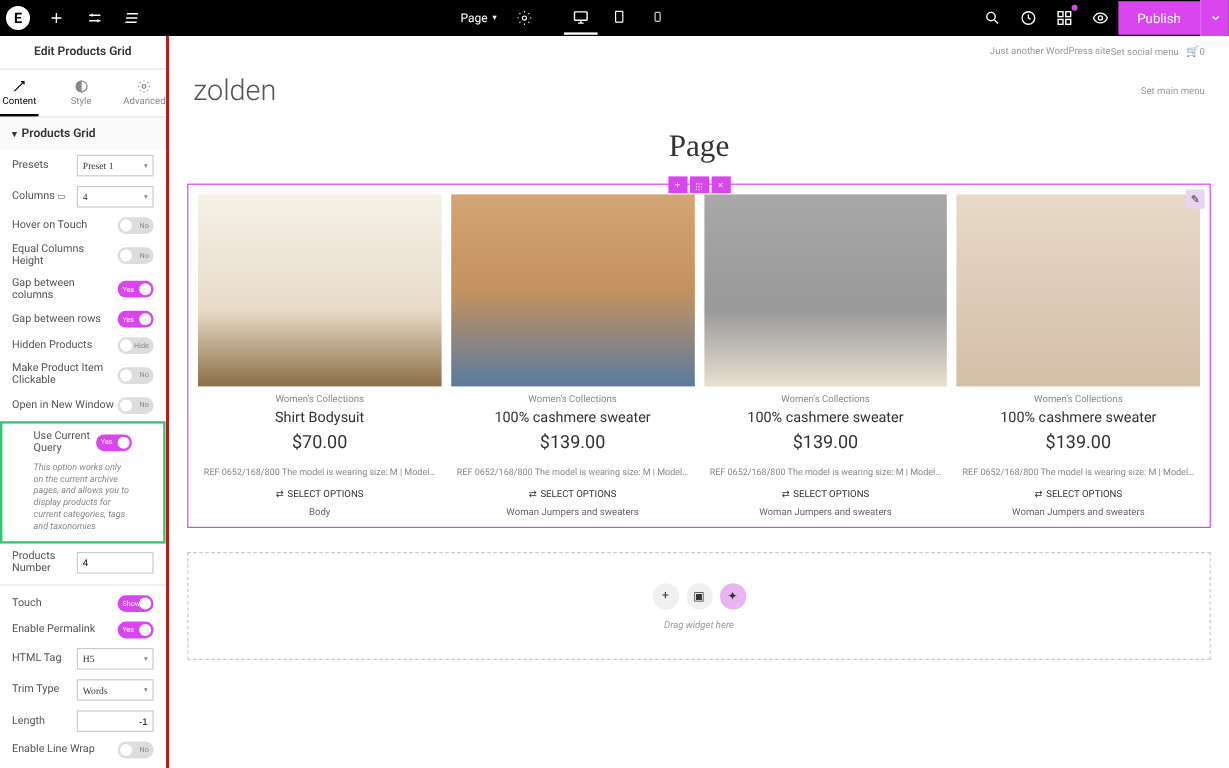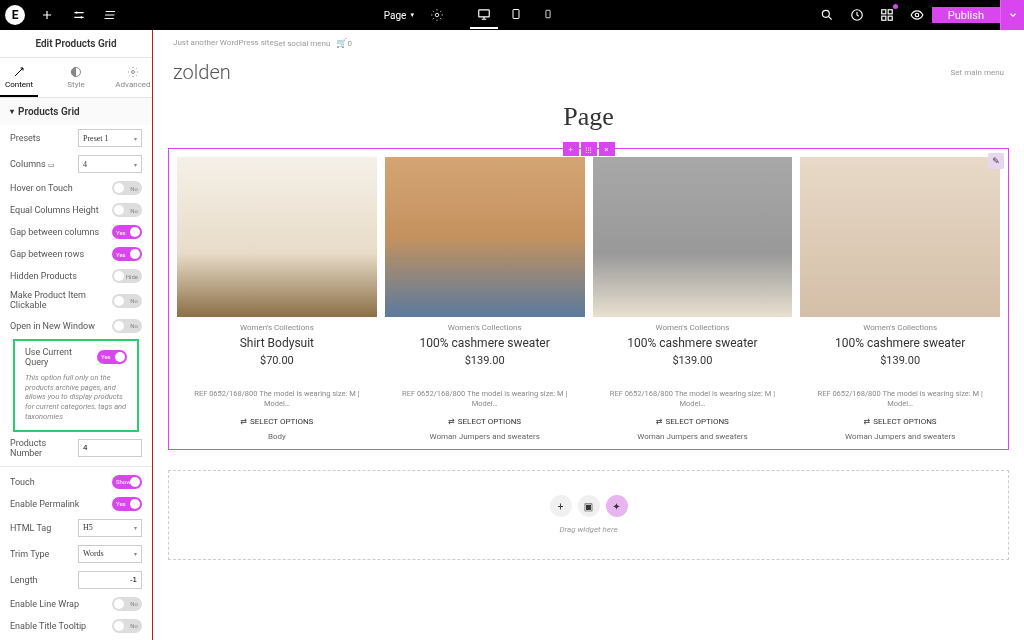--- a/index.html
+++ b/index.html
@@ -10,71 +10,71 @@
 .topbar-left { display: flex; align-items: center; gap: 2px; }
 .topbar-icon { width: 30px; height: 30px; display: flex; align-items: center; justify-content: center; cursor: pointer; }
 .topbar-icon svg { width: 14px; height: 14px; }
 .logo-circle { width: 20px; height: 20px; border-radius: 50%; background: #fff; display: flex; align-items: center; justify-content: center; color: #000; font-weight: bold; font-size: 12px; margin: 0 5px; }
 .topbar-center { flex: 1; display: flex; justify-content: center; align-items: center; gap: 8px; }
 .page-dropdown { display: flex; align-items: center; gap: 4px; padding: 0 8px; }
 .device-toggle { display: flex; gap: 4px; margin-left: 10px; }
 .device-btn { width: 28px; height: 28px; display: flex; align-items: center; justify-content: center; cursor: pointer; border-bottom: 2px solid transparent; }
 .device-btn.active { border-bottom: 2px solid #fff; }
 .topbar-right { display: flex; align-items: center; }
-.publish-btn { background: #d946ef; color: #fff; padding: 0 16px; height: 16px; display: flex; align-items: center; cursor: pointer; font-size: 11px; }
+.publish-btn { background: #d946ef; color: #fff; padding: 0 16px; height: 28px; display: flex; align-items: center; cursor: pointer; font-size: 11px; }
 .publish-chevron { background: #d946ef; width: 24px; height: 30px; display: flex; align-items: center; justify-content: center; border-left: 1px solid rgba(255,255,255,0.2); cursor: pointer; }
 
 
 .main { display: flex; height: 610px; }
-.sidebar { width: 153px; border-right: 1px solid #b91c1c; overflow-y: auto; background: #fff; }
+.sidebar { width: 141px; border-right: 3px solid #b91c1c; overflow-y: auto; background: #fff; }
 .panel-title { text-align: center; padding: 8px 0; font-size: 10px; font-weight: 600; border-bottom: 1px solid #e5e5e5; }
 .tabs { display: flex; border-bottom: 1px solid #e5e5e5; gap: 19px; }
 .tab { flex: 1; text-align: center; padding: 8px 0 6px; font-size: 8px; cursor: pointer; color: #888; }
 .tab.active { color: #000; border-bottom: 2px solid #000; }
 .tab-ico { display: block; margin: 0 auto 2px; }
 .section-header { padding: 8px 10px; font-size: 10px; font-weight: 600; background: #fafafa; display: flex; align-items: center; gap: 4px; }
 .section-header::before { content: "▾"; font-size: 8px; }
 
 .control-row { display: flex; align-items: center; justify-content: flex-start; padding: 4px 10px; min-height: 22px; }
 .control-label { font-size: 9px; color: #555; flex: 1; }
 .select-wrap { width: 64px; height: 18px; border: 1px solid #ccc; font-size: 8px; padding: 0 4px; display: flex; align-items: center; justify-content: space-between; cursor: pointer; font-family: Liberation Serif, serif; }
 .select-wrap::after { content: "▾"; font-size: 6px; color: #888; }
 .toggle { width: 30px; height: 14px; border-radius: 8px; background: #ddd; display: flex; align-items: center; justify-content: flex-end; padding: 0 2px; font-size: 6px; color: #888; cursor: pointer; position: relative; }
 .toggle.on { background: #d946ef; justify-content: flex-start; color: #fff; }
 .toggle-knob { width: 10px; height: 10px; background: #fff; border-radius: 50%; position: absolute; }
 .toggle .toggle-knob { left: 2px; }
 .toggle.on .toggle-knob { left: auto; right: 2px; }
 .toggle-label { padding: 0 2px; }
 .num-input { width: 64px; height: 18px; border: 1px solid #ccc; font-size: 8px; padding: 0 4px; text-align: left; }
 .help-text { font-size: 7.5px; color: #888; font-style: italic; padding: 2px 10px 6px; line-height: 1.3; }
-.highlight-box { border: 2px solid #2ecc71; margin: 2px 13px; padding: 2px 0; }
+.highlight-box { border: 2px solid #2ecc71; margin: 2px 0; padding: 2px 16px; }
 .divider { height: 1px; background: #e5e5e5; margin: 4px 0; }
 
 
 .canvas { flex: 1; overflow-y: auto; background: #fff; padding: 0; }
-.site-meta { display: flex; justify-content: flex-start; padding: 8px 20px; font-size: 8px; color: #999; }
+.site-meta { display: flex; justify-content: flex-end; padding: 8px 20px; font-size: 8px; color: #999; }
 .cart-ico { font-size: 9px; }
 .site-header { display: flex; justify-content: space-between; align-items: center; padding: 4px 20px 12px; }
-.brand { font-size: 20px; font-weight: 300; color: #555; }
+.brand { font-size: 24px; font-weight: 300; color: #555; }
 .set-menu { font-size: 8px; color: #999; }
 .page-heading { text-align: center; font-size: 26px; font-weight: 400; color: #333; margin: 6px 0 10px; font-family: Georgia, serif; }
 .widget-handle { display: flex; justify-content: center; gap: 2px; margin-bottom: -8px; position: relative; z-index: 2; }
 .widget-handle span { width: 16px; height: 14px; background: #d946ef; color: #fff; display: flex; align-items: center; justify-content: center; font-size: 8px; cursor: pointer; }
 .products-container { border: 1px solid #d946ef; margin: 0 15px; padding: 8px; position: relative; }
 .edit-widget-btn { position: absolute; top: 4px; right: 4px; width: 16px; height: 16px; background: #e8d5f0; border-radius: 2px; display: flex; align-items: center; justify-content: center; cursor: pointer; font-size: 9px; }
 .products-grid { display: flex; gap: 8px; }
 .product-card { flex: 1; text-align: center; }
 .product-img { width: 100%; height: 160px; background: linear-gradient(180deg, #e8d9c8 0%, #d4c4b0 100%); margin-bottom: 6px; }
 .product-img.p1 { background: linear-gradient(180deg, #f5f0e8 0%, #e8dcc8 60%, #8b6f47 100%); }
 .product-img.p2 { background: linear-gradient(180deg, #d4a574 0%, #c4925f 50%, #5b7a9e 100%); }
 .product-img.p3 { background: linear-gradient(180deg, #a8a8a8 0%, #999 60%, #e8e0d0 100%); }
 .product-img.p4 { background: linear-gradient(180deg, #e8d9c8 0%, #d4bfa8 100%); }
 .product-cat { font-size: 8px; color: #888; margin-bottom: 4px; }
 .product-title { font-size: 12px; font-weight: 400; color: #333; margin-bottom: 4px; line-height: 1.2; }
-.product-price { font-size: 11px; color: #333; margin-bottom: 22px; }
+.product-price { font-size: 15px; color: #333; margin-bottom: 12px; }
 .product-desc { font-size: 7.5px; color: #888; line-height: 1.3; margin-bottom: 8px; padding: 0 4px; }
 .select-options { font-size: 8px; color: #333; margin-bottom: 6px; display: flex; align-items: center; justify-content: center; gap: 3px; }
 .product-tags { font-size: 8px; color: #666; }
 
 .drop-zone { border: 1px dashed #ccc; margin: 20px 15px; height: 90px; display: flex; flex-direction: column; align-items: center; justify-content: center; gap: 8px; }
 .drop-icons { display: flex; gap: 6px; }
 .drop-icon { width: 22px; height: 22px; border-radius: 50%; background: #f0f0f0; display: flex; align-items: center; justify-content: center; cursor: pointer; font-size: 10px; }
 .drop-icon.accent { background: #e8b5f0; }
 .drop-text { font-size: 8px; color: #999; font-style: italic; }
 </style>
@@ -251,21 +251,21 @@
       </div>
 
     <div class="highlight-box">
       <div class="control-row">
           <span class="control-label">Use Current Query</span>
           <div class="toggle on">
             <span class="toggle-label">Yes</span>
             <span class="toggle-knob"></span>
           </div>
         </div>
-      <div class="help-text">This option full only on the products archive pages, and allows you to display products for current categories, tags and taxonomies</div>
+      <div class="help-text">This option works only on the current archive pages, and allows you to display products for current categories, tags and taxonomies</div>
     </div>
 
     <div class="control-row">
         <span class="control-label">Products Number</span>
         <input class="num-input" value="4" style="">
       </div>
     <div class="divider"></div>
     <div class="control-row">
         <span class="control-label">Touch</span>
         <div class="toggle on">

